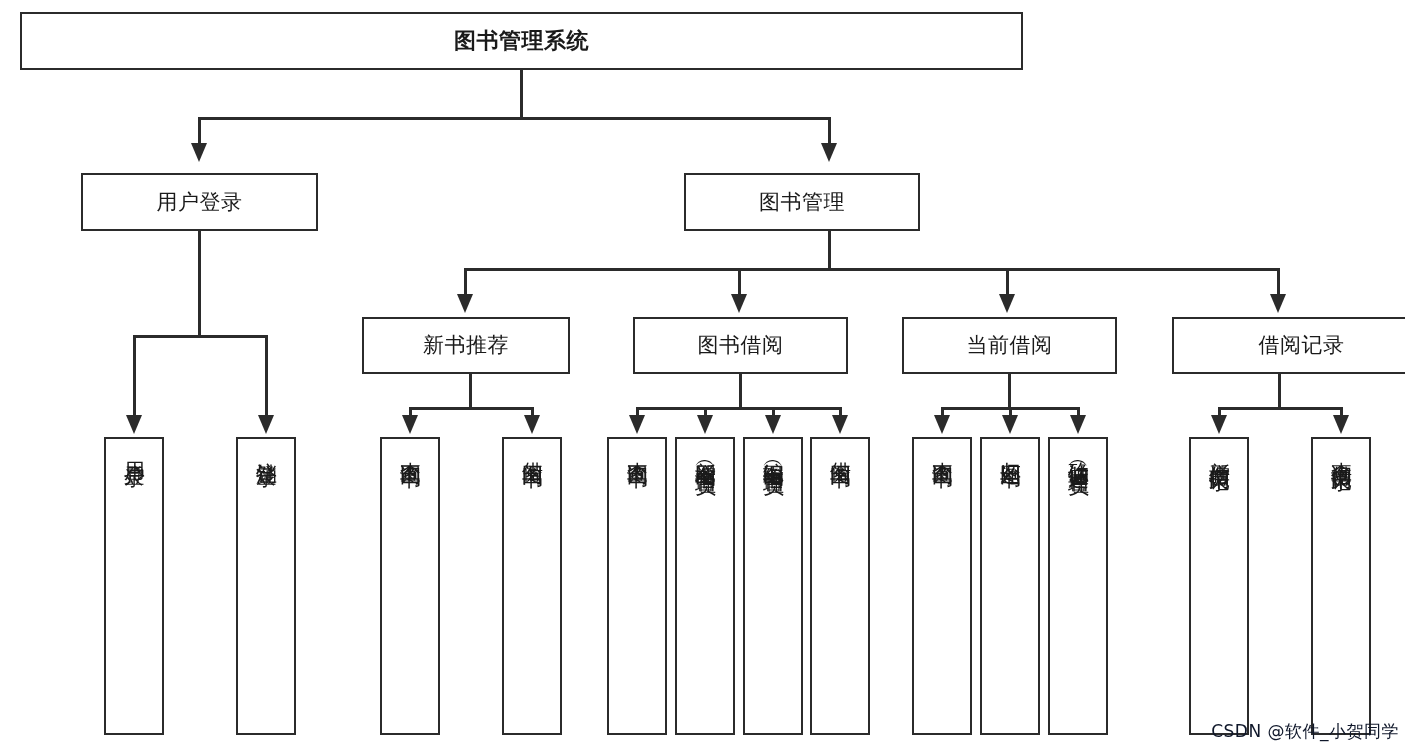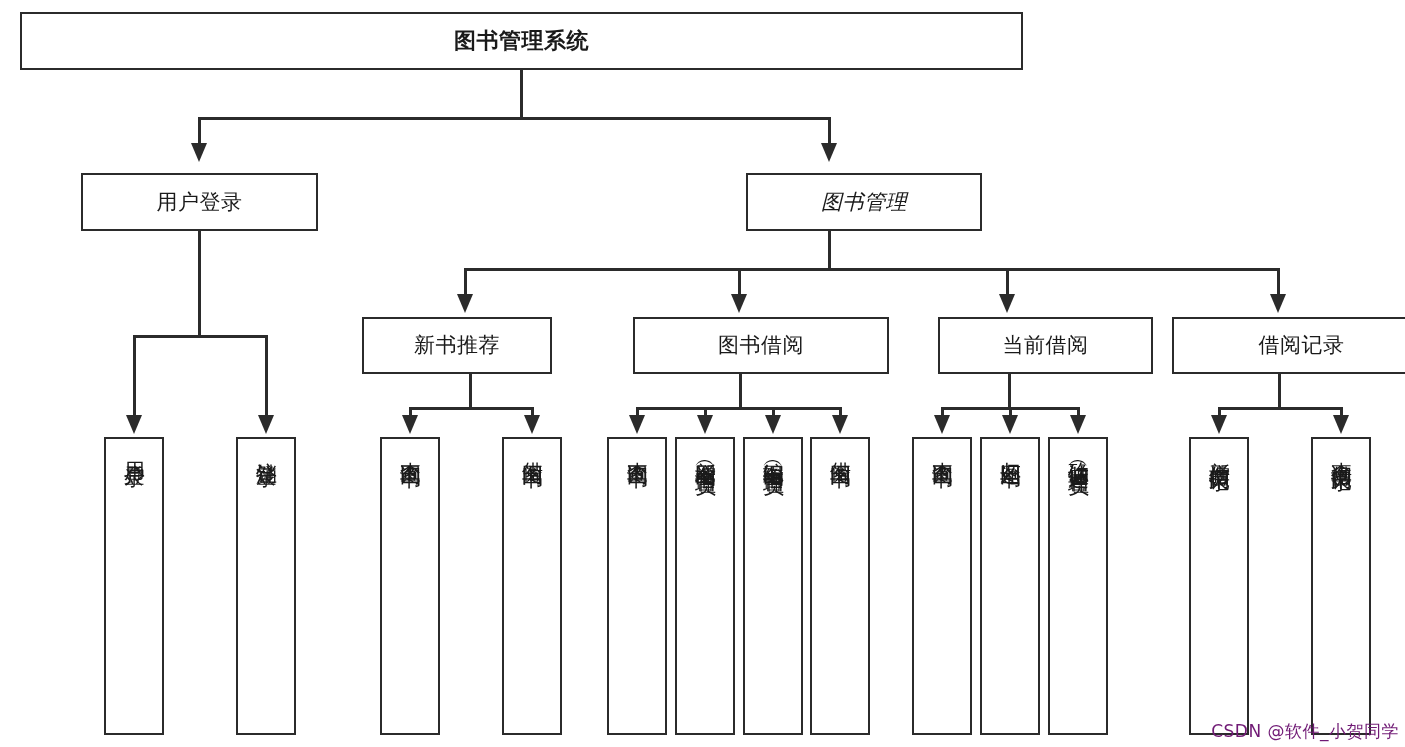--- a/index.html
+++ b/index.html
@@ -76,21 +76,21 @@
     border-left: 8px solid transparent;
     border-right: 8px solid transparent;
     border-top: 19px solid #2b2b2b;
   }
   
   #watermark {
     position: absolute;
     right: 6px;
     bottom: 4px;
     font-size: 17px;
-    color: #701a75;
+    color: #0f172a;
     white-space: nowrap;
     letter-spacing: 0.5px;
     pointer-events: none;
   }
 </style>
 </head>
 <body>
 
 <div id="canvas">
 
@@ -103,21 +103,21 @@
   <div class="hline" style="left:198px; top:117px; width:633px;"></div>
   <div class="vline" style="left:198px; top:117px; height:28px;"></div>
   <div class="vline" style="left:828px; top:117px; height:28px;"></div>
   <div class="arrow" style="left:191px; top:143px;"></div>
   <div class="arrow" style="left:821px; top:143px;"></div>
 
   <div class="node horiz" style="left:81px; top:173px; width:237px; height:58px;">
     <span class="label">用户登录</span>
   </div>
 
-  <div class="node horiz" style="left:746px; top:173px; width:236px; height:58px;font-style:italic;">
+  <div class="node horiz" style="left:684px; top:173px; width:236px; height:58px;">
     <span class="label">图书管理</span>
   </div>
 
   <div class="vline" style="left:198px; top:231px; height:104px;"></div>
   <div class="hline" style="left:133px; top:335px; width:135px;"></div>
   <div class="vline" style="left:133px; top:335px; height:82px;"></div>
   <div class="vline" style="left:265px; top:335px; height:82px;"></div>
   <div class="arrow" style="left:126px; top:415px;"></div>
   <div class="arrow" style="left:258px; top:415px;"></div>
 
@@ -125,27 +125,27 @@
   <div class="hline" style="left:464px; top:268px; width:816px;"></div>
   <div class="vline" style="left:464px; top:268px; height:28px;"></div>
   <div class="vline" style="left:738px; top:268px; height:28px;"></div>
   <div class="vline" style="left:1006px; top:268px; height:28px;"></div>
   <div class="vline" style="left:1277px; top:268px; height:28px;"></div>
   <div class="arrow" style="left:457px; top:294px;"></div>
   <div class="arrow" style="left:731px; top:294px;"></div>
   <div class="arrow" style="left:999px; top:294px;"></div>
   <div class="arrow" style="left:1270px; top:294px;"></div>
 
-  <div class="node horiz" style="left:362px; top:317px; width:190px; height:57px;">
+  <div class="node horiz" style="left:362px; top:317px; width:208px; height:57px;">
     <span class="label">新书推荐</span>
   </div>
-  <div class="node horiz" style="left:633px; top:317px; width:256px; height:57px;">
+  <div class="node horiz" style="left:633px; top:317px; width:215px; height:57px;">
     <span class="label">图书借阅</span>
   </div>
-  <div class="node horiz" style="left:902px; top:317px; width:215px; height:57px;margin-left:36px;">
+  <div class="node horiz" style="left:902px; top:317px; width:215px; height:57px;">
     <span class="label">当前借阅</span>
   </div>
   <div class="node horiz" style="left:1172px; top:317px; width:259px; height:57px;">
     <span class="label">借阅记录</span>
   </div>
 
   <div class="vline" style="left:469px; top:374px; height:33px;"></div>
   <div class="hline" style="left:409px; top:407px; width:125px;"></div>
   <div class="vline" style="left:409px; top:407px; height:10px;"></div>
   <div class="vline" style="left:531px; top:407px; height:10px;"></div>

